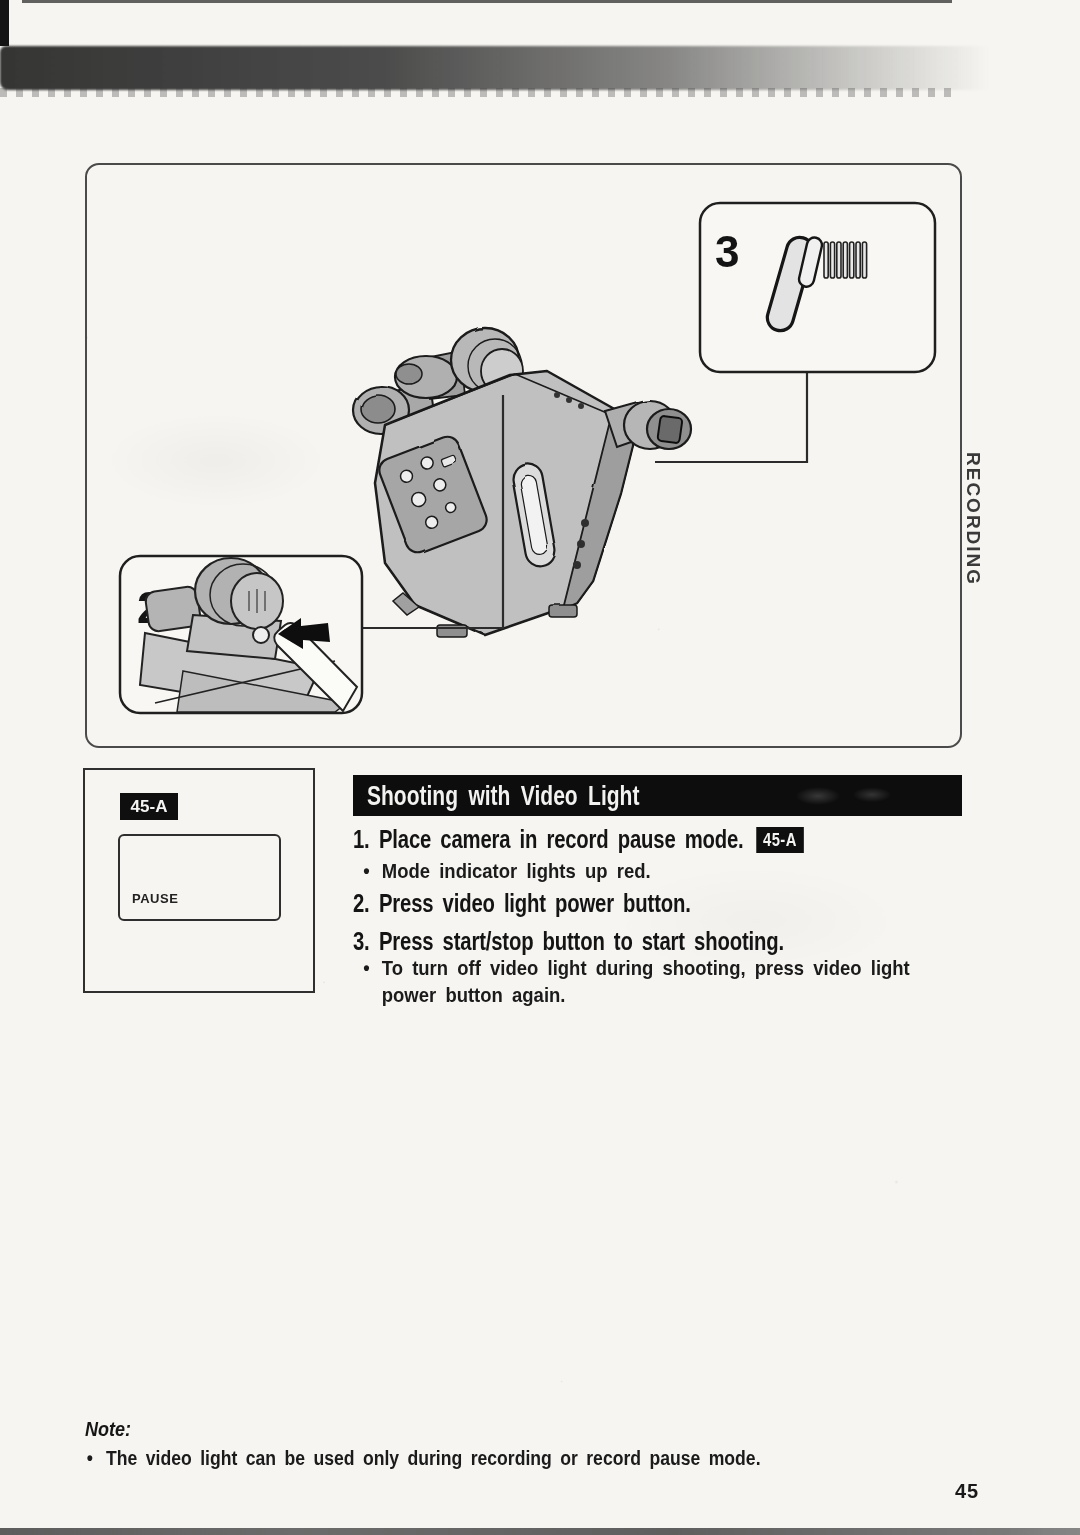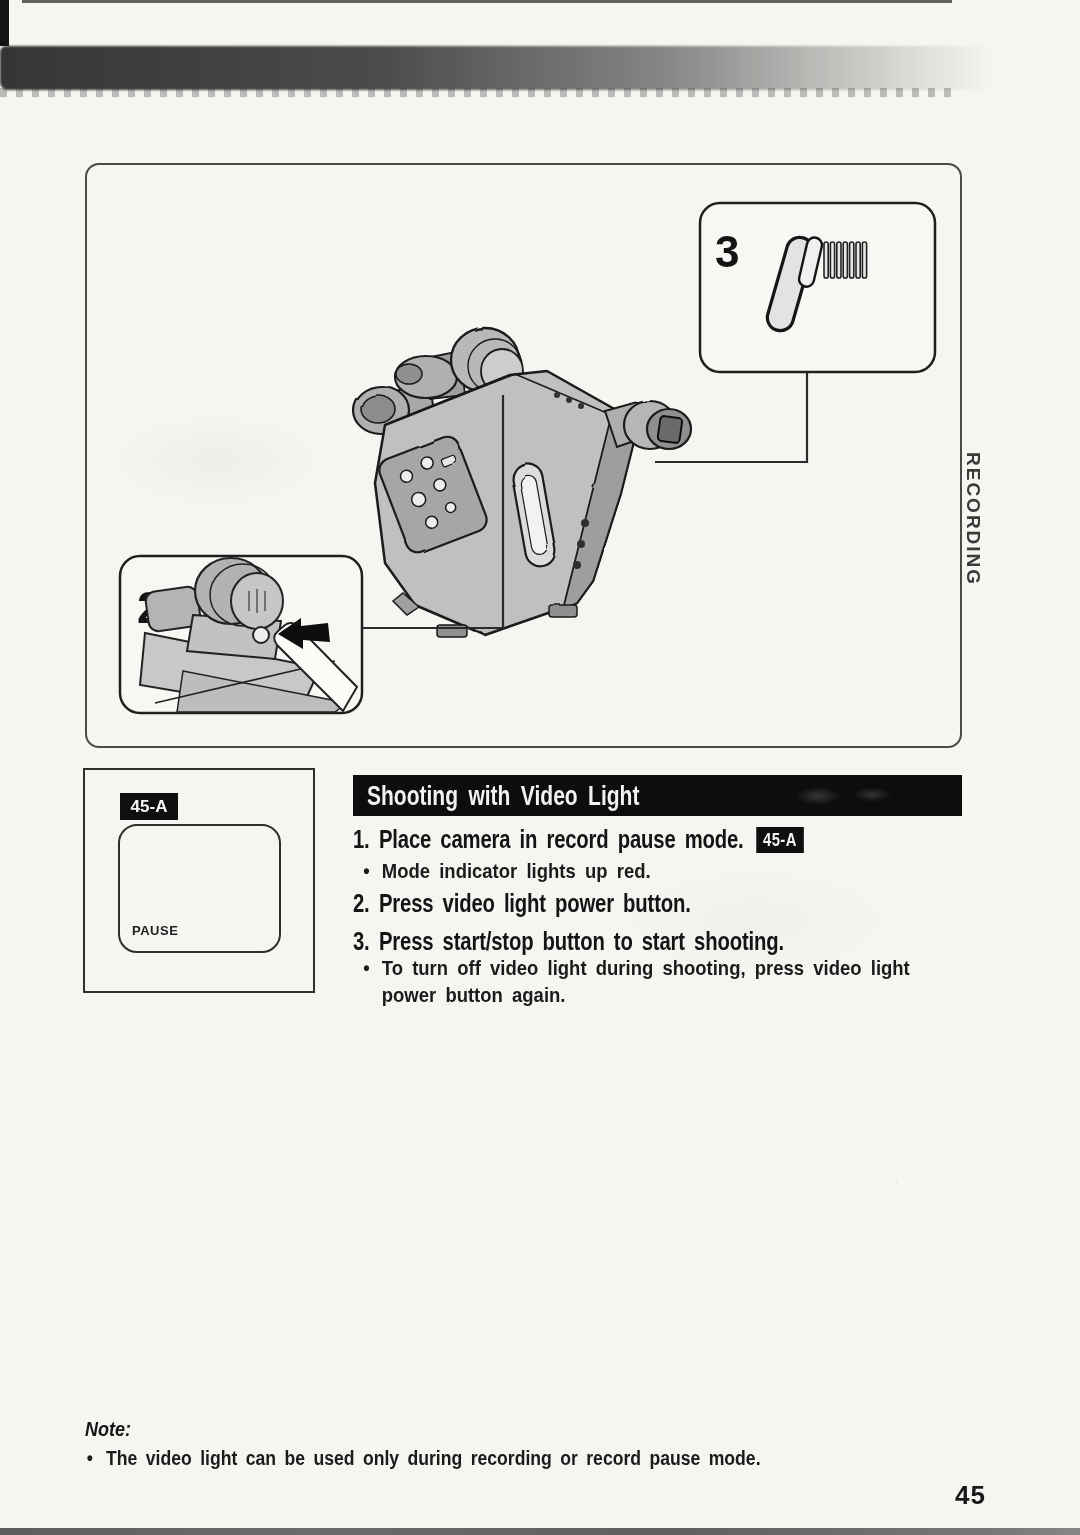--- a/index.html
+++ b/index.html
@@ -32,21 +32,21 @@
   .figure svg{position:absolute;left:-2px;top:-2px;}
 
   
   .side-tab{position:absolute;left:962px;top:452px;height:150px;writing-mode:vertical-rl;
     font-size:19px;font-weight:600;letter-spacing:2px;color:#3a3a3a;}
 
   
   .ref-panel{position:absolute;left:83px;top:768px;width:232px;height:225px;border:2.5px solid #2f2f2f;box-sizing:border-box;}
   .ref-badge{position:absolute;left:35px;top:23px;min-width:58px;height:27px;background:#0f0f0f;color:#f4f4f2;
     font-size:17px;font-weight:700;display:flex;align-items:center;justify-content:center;padding:0 6px;box-sizing:border-box;}
-  .ref-display{position:absolute;left:33px;top:54px;width:163px;height:129px;border:2px solid #2e2e2e;border-radius:19px;box-sizing:border-box;}
+  .ref-display{position:absolute;left:33px;top:64px;width:163px;height:87px;border:2px solid #2e2e2e;border-radius:6px;box-sizing:border-box;}
   .pause-label{position:absolute;left:12px;bottom:13px;font-size:13px;font-weight:700;letter-spacing:.5px;color:#222;}
 
   
   .header-bar{position:absolute;left:353px;top:768px;width:609px;height:41px;background:#0d0d0d;overflow:hidden;margin-top:7px;}
   .header-bar .blotch{position:absolute;right:60px;top:8px;width:120px;height:26px;opacity:.22;
     background:radial-gradient(30px 12px at 30% 50%, #cfcfcf, transparent 75%),radial-gradient(26px 10px at 75% 45%, #bdbdbd, transparent 75%);}
   .header-title{position:absolute;left:14px;top:0;line-height:41px;color:#f2f2f0;font-size:28px;font-weight:700;
     white-space:nowrap;word-spacing:.22em;transform:scaleX(.75);transform-origin:0 0;}
 
   
@@ -59,21 +59,21 @@
     transform:scaleX(.88);transform-origin:0 0;padding-left:27px;line-height:27px;width:660px;}
   .bullet::before{content:"\2022";position:absolute;left:6px;top:0;font-size:21px;}
 
   
   .note-label{position:absolute;left:85px;top:1418px;font-size:20px;font-weight:700;font-style:italic;color:#161616;
     transform:scaleX(.9);transform-origin:0 0;}
   .note-item{position:absolute;left:85px;top:1447px;font-size:20px;font-weight:600;color:#1b1b1b;word-spacing:.2em;
     transform:scaleX(.88);transform-origin:0 0;padding-left:24px;white-space:nowrap;}
   .note-item::before{content:"\2022";position:absolute;left:2px;top:0;}
 
-  .page-num{position:absolute;left:955px;top:1480px;font-size:26px;font-weight:700;color:#191919;letter-spacing:1px;}
+  .page-num{position:absolute;left:955px;top:1480px;font-size:20px;font-weight:700;color:#191919;letter-spacing:1px;}
 </style>
 </head>
 <body>
 
 <div class="page">
 
   <div class="top-line"></div>
   <div class="corner-strip"></div>
   <div class="smudge"></div>
   <div class="smudge-frizz"></div>

